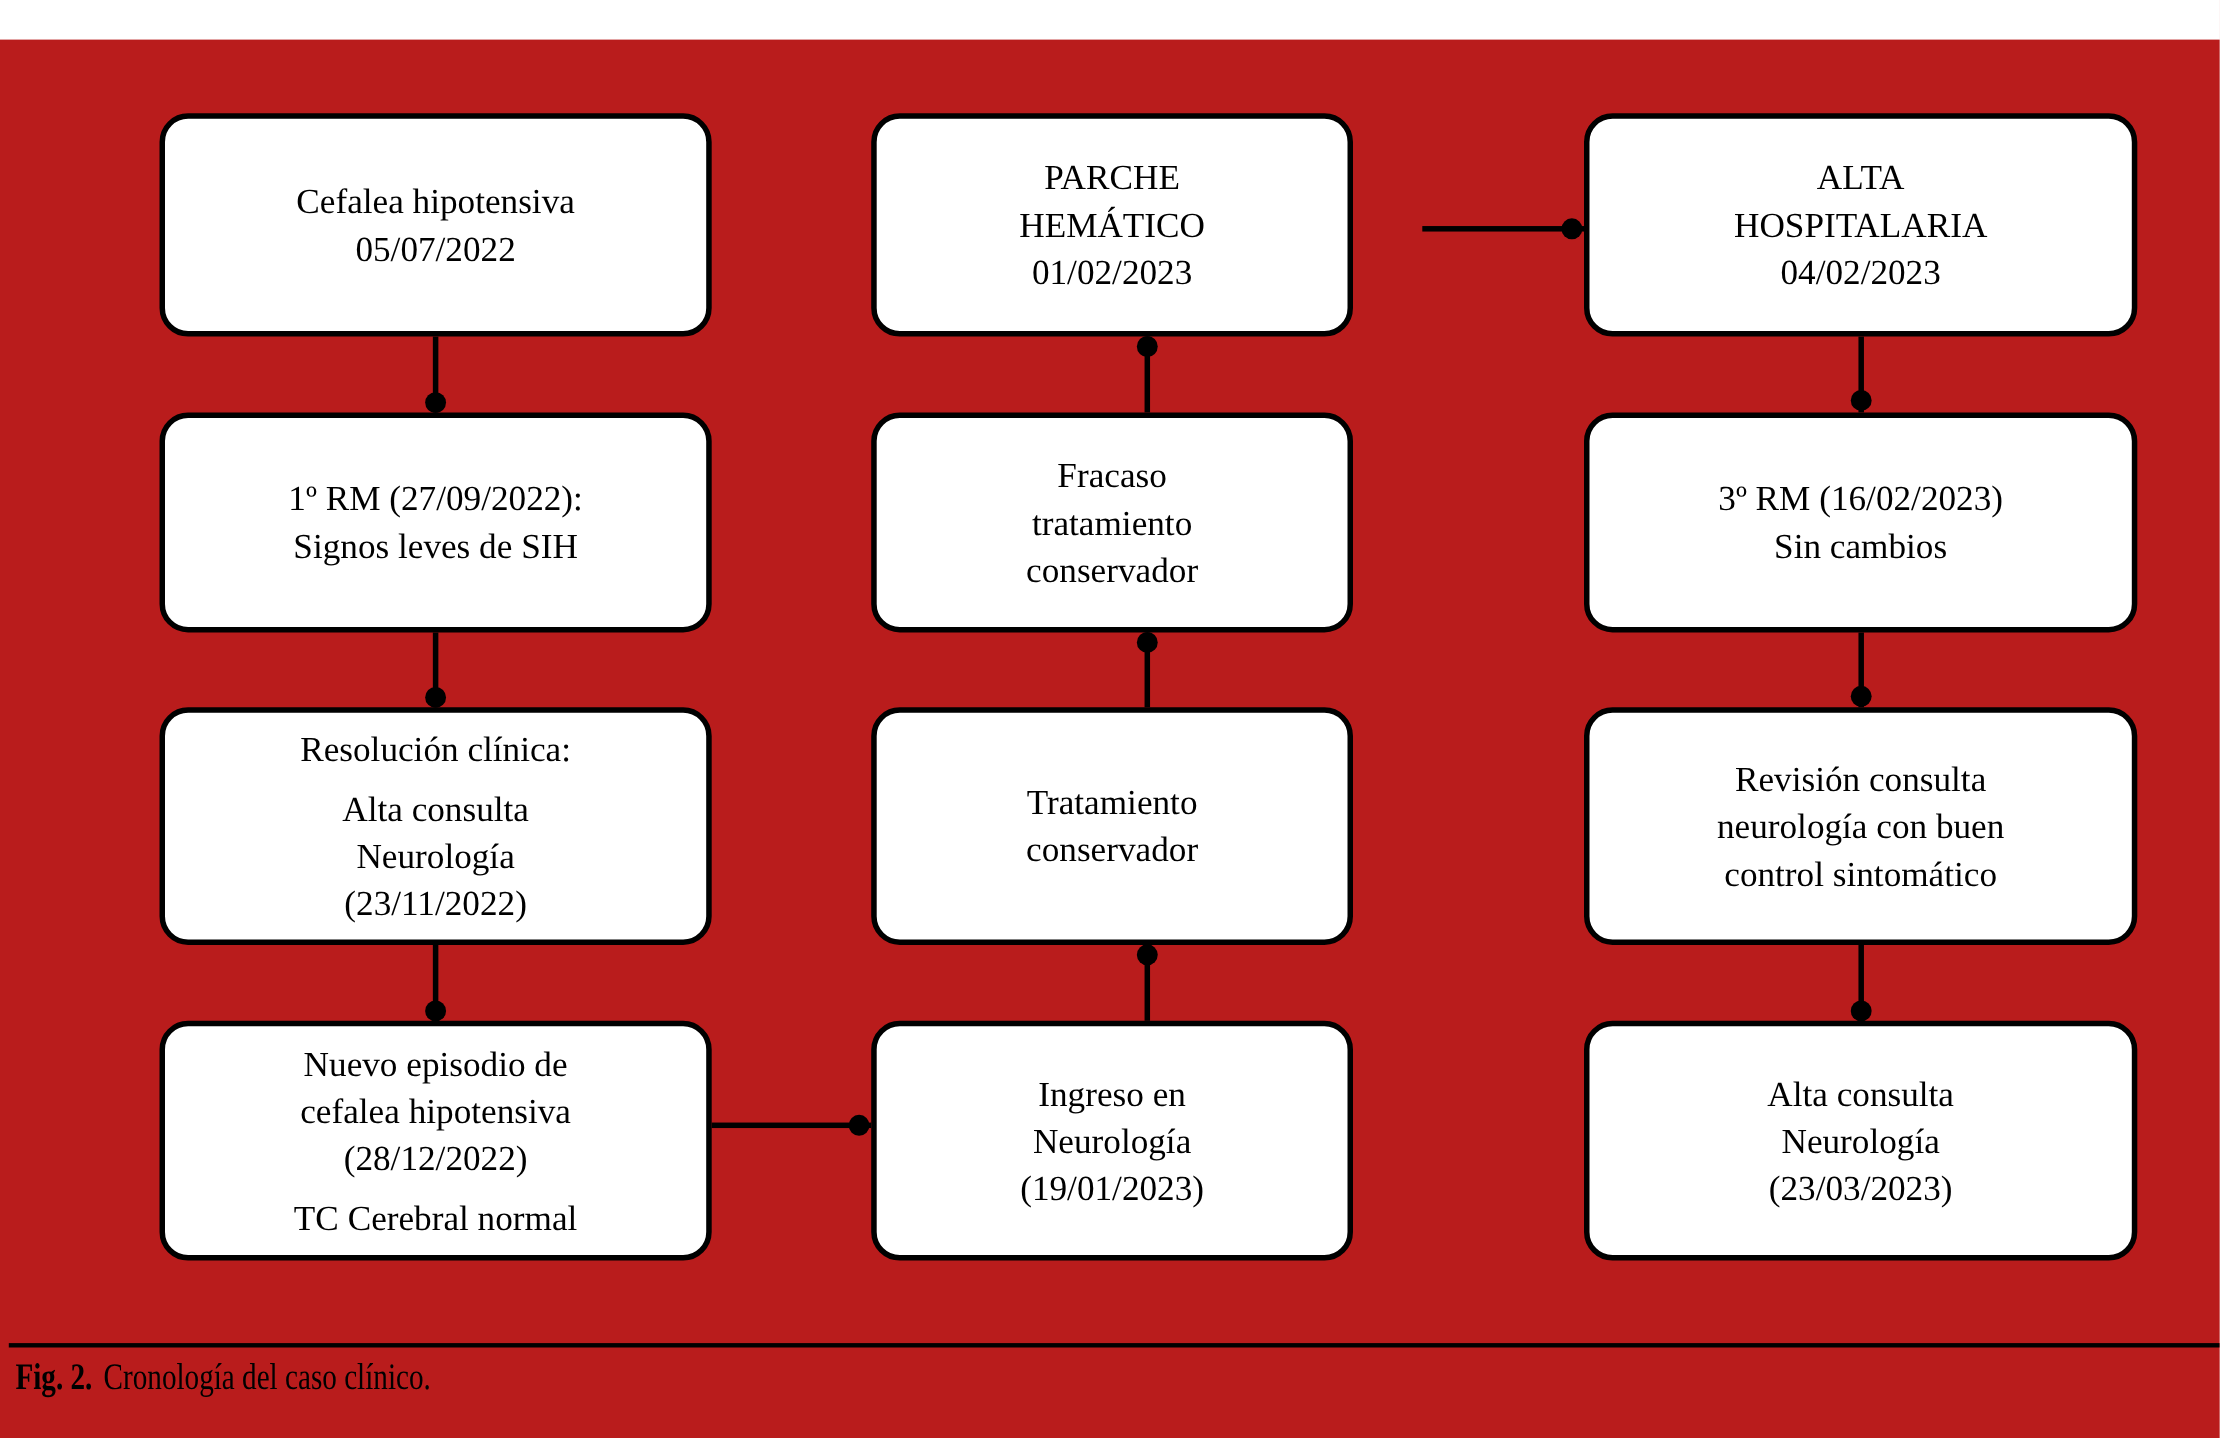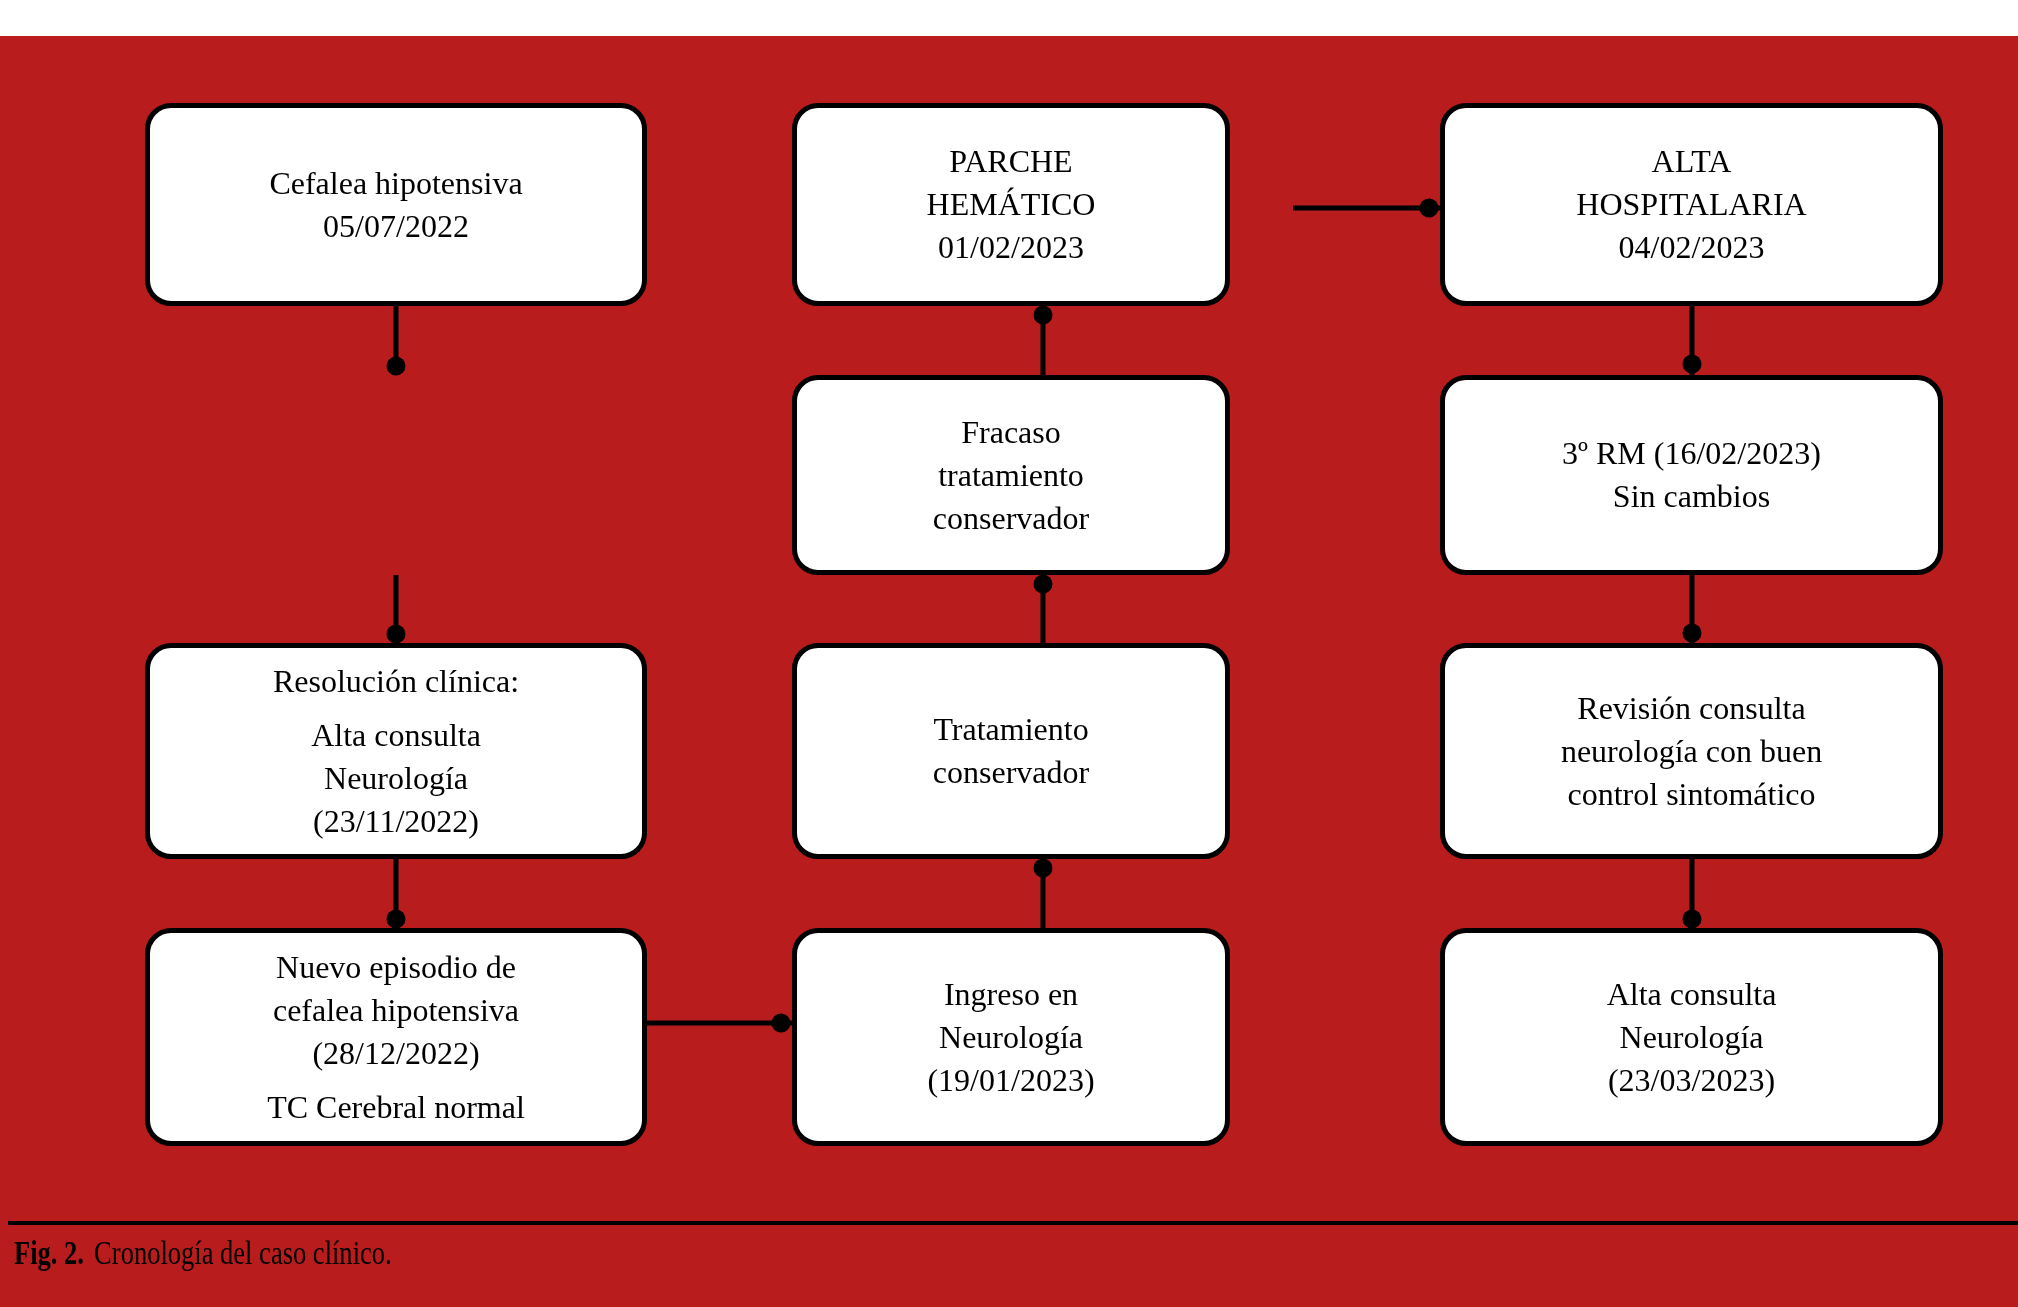--- a/index.html
+++ b/index.html
@@ -100,20 +100,24 @@
 </style>
 </head>
 <body>
 
 <div class="canvas">
 
   <div class="node c1 r1">
     <div class="node-text"><div class="para">Cefalea hipotensiva
 05/07/2022</div></div>
   </div>
+  <div class="node c1 r2">
+    <div class="node-text"><div class="para">1º RM (27/09/2022):
+Signos leves de SIH</div></div>
+  </div>
   <div class="node c1 r3">
     <div class="node-text"><div class="para">Resolución clínica:</div><div class="para">Alta consulta
 Neurología
 (23/11/2022)</div></div>
   </div>
   <div class="node c1 r4">
     <div class="node-text"><div class="para">Nuevo episodio de
 cefalea hipotensiva
 (28/12/2022)</div><div class="para">TC Cerebral normal</div></div>
   </div>

